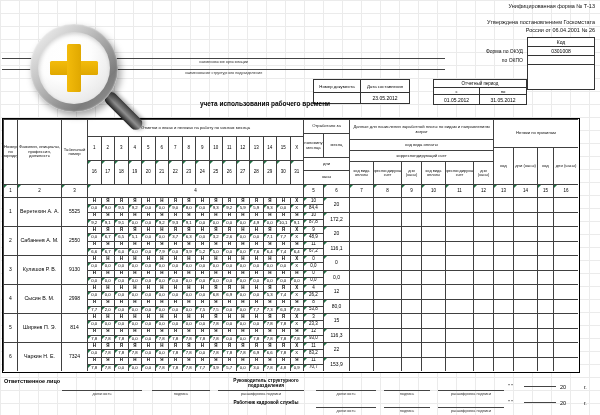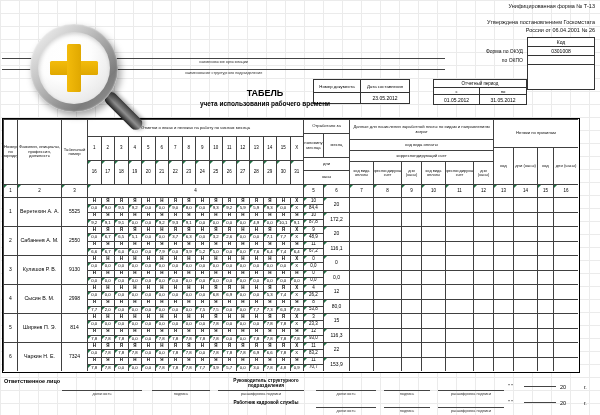--- a/index.html
+++ b/index.html
@@ -76,21 +76,20 @@
   <div class="boxcell" style="left:360px;top:79px;width:50px;height:14px;font-size:4.3px;">Дата составления</div>
   <div class="boxcell" style="left:313px;top:92px;width:48px;height:12px;"></div>
   <div class="boxcell" style="left:360px;top:92px;width:50px;height:12px;">23.05.2012</div>
 
   <div class="boxcell" style="left:433px;top:79px;width:94px;height:9px;font-size:4.5px;">Отчетный период</div>
   <div class="boxcell" style="left:433px;top:87px;width:47px;height:8px;font-size:4.3px;">с</div>
   <div class="boxcell" style="left:479px;top:87px;width:48px;height:8px;font-size:4.3px;">по</div>
   <div class="boxcell" style="left:433px;top:94px;width:47px;height:11px;">01.05.2012</div>
   <div class="boxcell" style="left:479px;top:94px;width:48px;height:11px;">31.05.2012</div>
 
-  <div class="abs ttl" style="left:175px;top:88px;width:180px;font-size:9px;">ТАБЕЛЬ</div>
   <div class="abs ttl" style="left:155px;top:100px;width:220px;font-size:6.5px;">учета использования рабочего времени</div>
 
   <div id="tbl" class="main-table">
       <div class="tc hd" style="left: 0px; top: 0px; width: 14px; height: 65px;">Номер по порядку</div>
       <div class="tc hd" style="left: 14px; top: 0px; width: 44px; height: 65px;">Фамилия, инициалы, профессия, должность</div>
       <div class="tc hd" style="left: 58px; top: 0px; width: 26px; height: 65px;">Табельный номер</div>
       <div class="tc hd" style="left: 84px; top: 0px; width: 216px; height: 17px;">Отметки о явках и неявках на работу по числам месяца</div>
       <div class="tc" style="left: 84px; top: 17px; width: 13.5px; height: 24px;">1</div>
       <div class="tc" style="left: 97.5px; top: 17px; width: 13.5px; height: 24px;">2</div>
       <div class="tc" style="left: 111px; top: 17px; width: 13.5px; height: 24px;">3</div>

